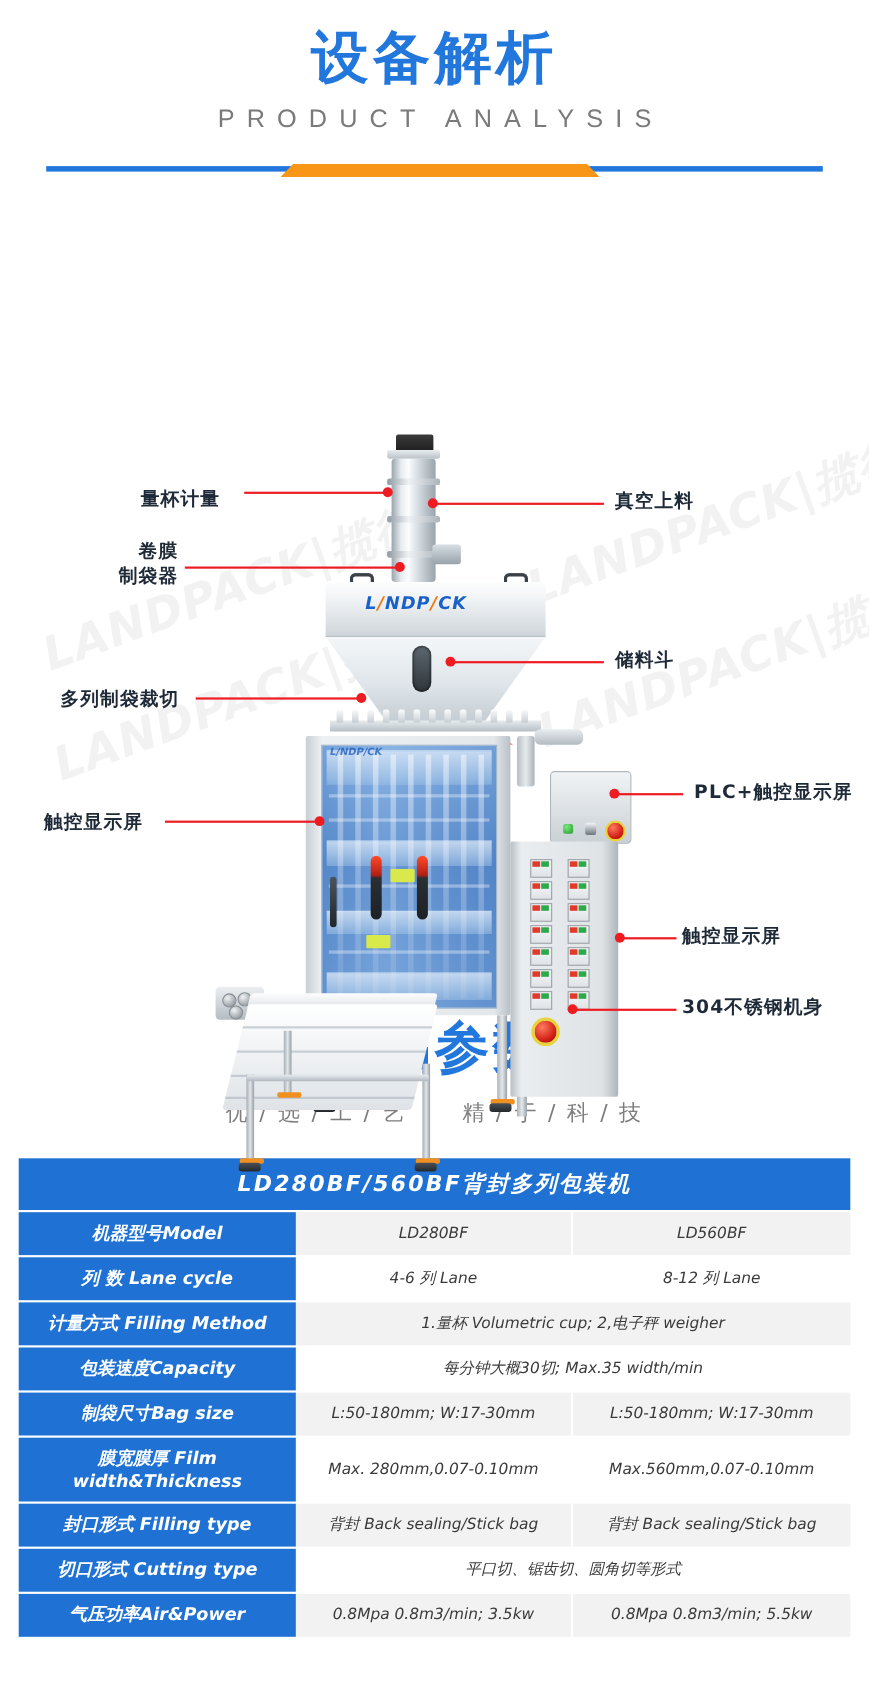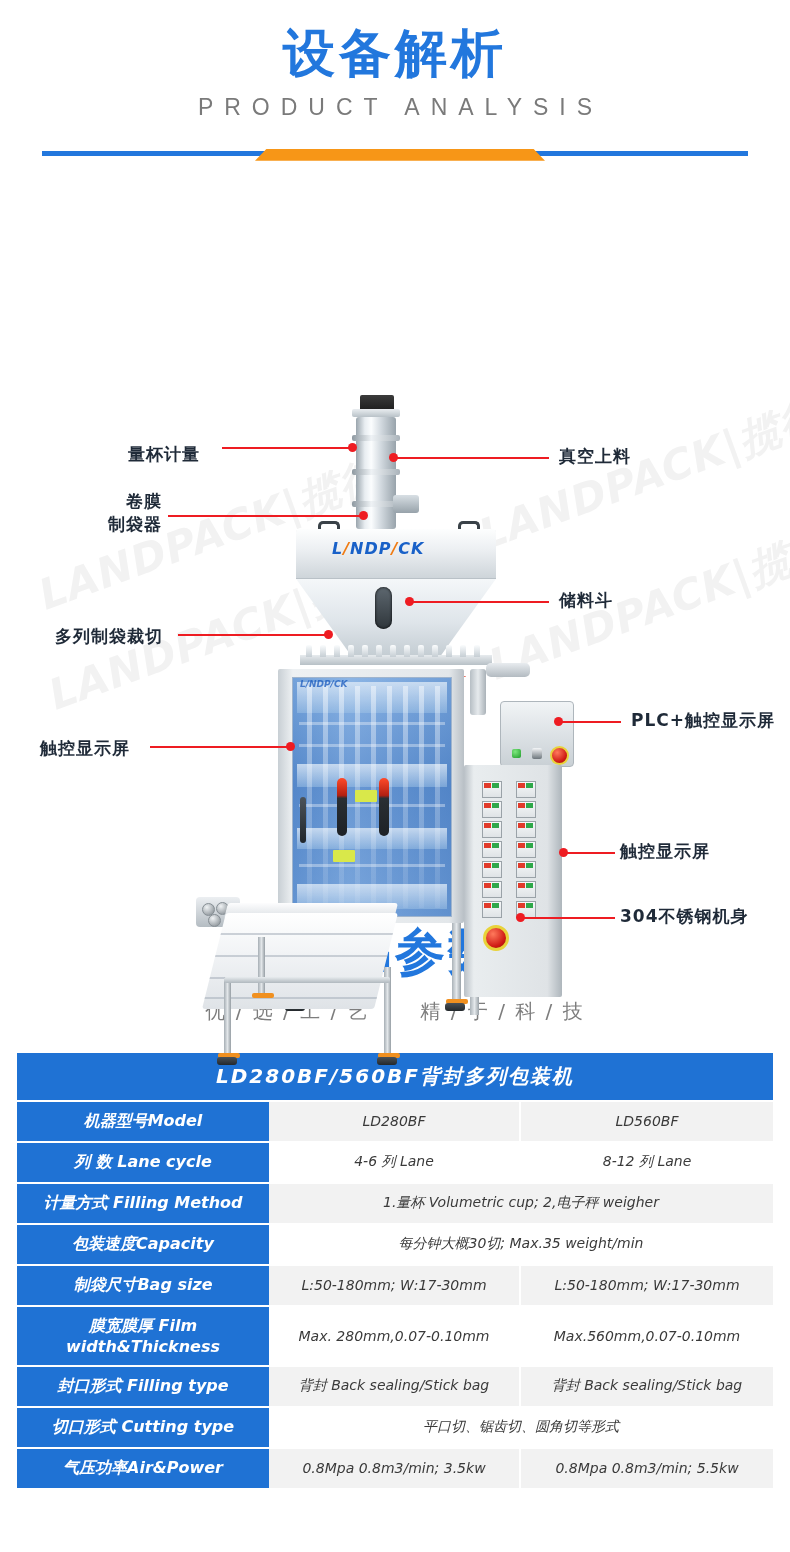--- a/index.html
+++ b/index.html
@@ -639,21 +639,21 @@
         <td class="v last">8-12 列 Lane</td>
       </tr>
 
       <tr>
         <td class="k">计量方式 Filling Method</td>
         <td class="v last" colspan="2">1.量杯 Volumetric cup; 2,电子秤 weigher</td>
       </tr>
 
       <tr class="alt">
         <td class="k">包装速度Capacity</td>
-        <td class="v last" colspan="2">每分钟大概30切; Max.35 weight/min</td>
+        <td class="v last" colspan="2">每分钟大概30切; Max.35 width/min</td>
       </tr>
 
       <tr>
         <td class="k">制袋尺寸Bag size</td>
         <td class="v">L:50-180mm; W:17-30mm</td>
         <td class="v last">L:50-180mm; W:17-30mm</td>
       </tr>
 
       <tr class="alt">
         <td class="k">膜宽膜厚 Film width&amp;Thickness</td>

